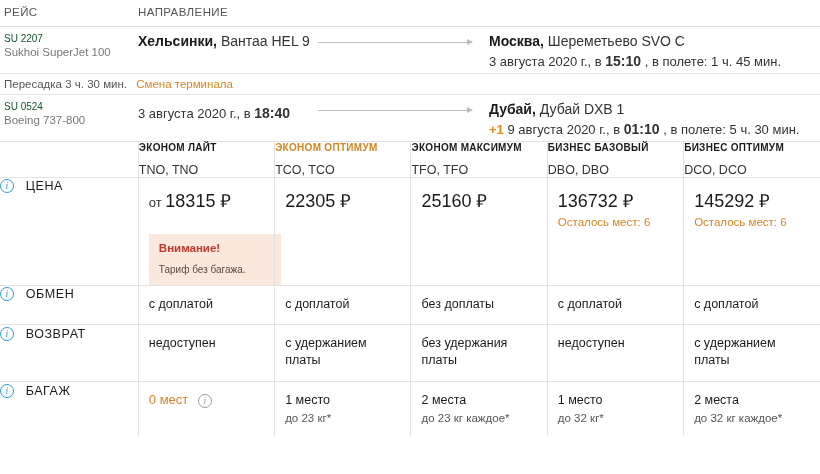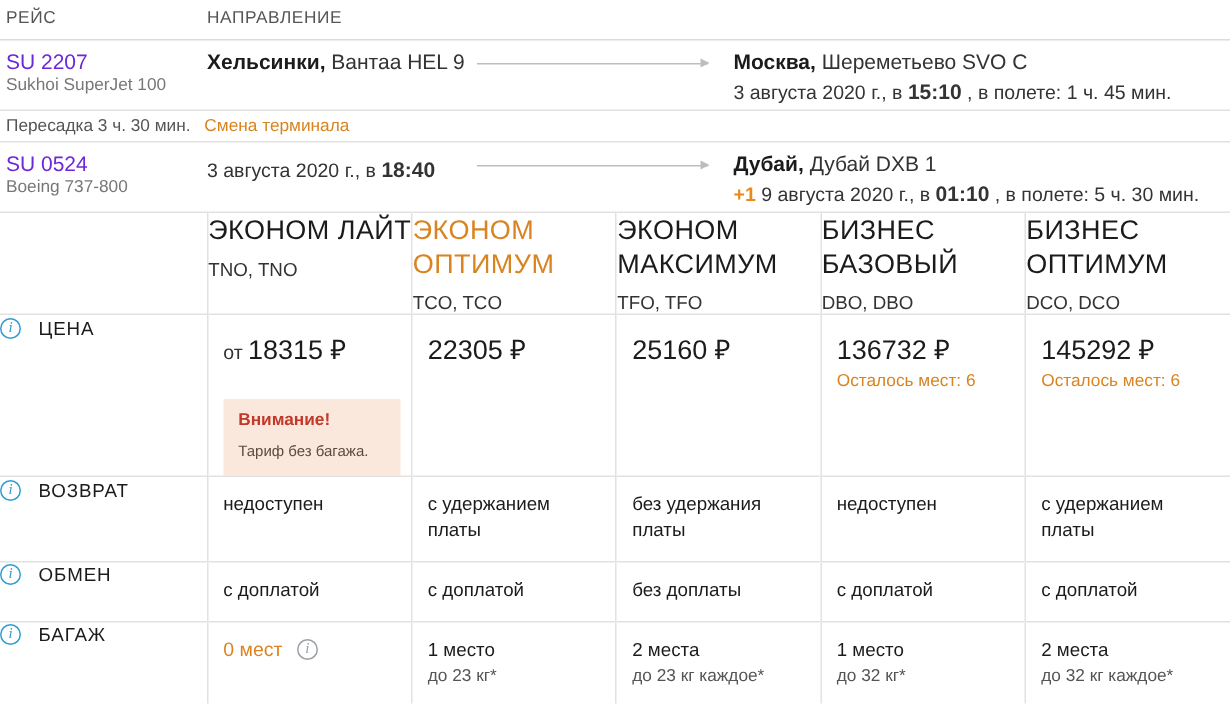--- a/index.html
+++ b/index.html
@@ -30,21 +30,21 @@
     display: flex;
     border-top: 1px solid #e2e2e2;
     padding: 6px 0 4px 0;
   }
   .flight.first { border-top: 1px solid #dcdcdc; }
   .fl-left {
     width: 138px;
     padding-left: 4px;
     flex: 0 0 138px;
   }
-  .fl-code { font-size: 14px; color: #6d28d9; }
+  .fl-code { font-size: 10px; color: #14532d; }
   .fl-plane { font-size: 11.5px; color: #777; margin-top: 2px; }
   .fl-right { flex: 1; position: relative; }
   .route {
     display: flex;
     align-items: flex-start;
   }
   .dep, .arr { width: 50%; }
   .arr { padding-left: 10px; }
   .city { font-size: 14px; color: #1b1b1b; }
   .city b { font-weight: bold; }
@@ -90,22 +90,22 @@
     vertical-align: top;
     padding: 0;
   }
   .col-lbl { width: 138px; }
   .col-f  { width: 136px; }
 
   .vline { border-left: 1px solid #e2e2e2; }
 
   .fare-head td { padding: 8px 10px 6px 10px; }
   .fare-name {
-    font-size: 18px;
-    font-weight: normal;
+    font-size: 10px;
+    font-weight: bold;
     letter-spacing: .3px;
     line-height: 1.25;
     color: #1b1b1b;
   }
   .fare-name.opt { color: #d98420; }
   .fare-codes {
     margin-top: 8px;
     font-size: 12.5px;
     color: #333;
   }
@@ -152,21 +152,21 @@
   .seats {
     margin-top: 4px;
     font-size: 11.5px;
     color: #d98420;
   }
 
   .warn {
     margin: 10px 10px 0 10px;
     background: #fbe8dc;
     padding: 8px 10px 10px 10px;
-    width: 118px;
+    width: 132px;
   }
   .warn-t {
     color: #c0392b;
     font-size: 11.5px;
     font-weight: bold;
     margin-bottom: 10px;
   }
   .warn-b {
     color: #5a4a42;
     font-size: 10px;
@@ -330,77 +330,77 @@
           <span class="from"></span><span>145292 ₽</span>
         </div>
         <div class="seats">Осталось мест: 6</div>
       </div>
     </td>
   </tr>
 
   <tr class="rowline">
     <td class="lbl-cell">
       <span class="info">i</span>
-      <span class="lbl-txt">ВОЗВРАТ</span>
-    </td>
-    <td class="vline">
-      <div class="cell">
-            <div class="txt muted">недоступен</div>
-          </div>
-    </td>
-    <td class="vline">
-      <div class="cell">
-            <div class="txt">с удержанием платы</div>
-          </div>
-    </td>
-    <td class="vline">
-      <div class="cell">
-            <div class="txt">без удержания платы</div>
-          </div>
-    </td>
-    <td class="vline">
-      <div class="cell">
-            <div class="txt muted">недоступен</div>
-          </div>
-    </td>
-    <td class="vline">
-      <div class="cell">
-            <div class="txt">с удержанием платы</div>
+      <span class="lbl-txt">ОБМЕН</span>
+    </td>
+    <td class="vline">
+      <div class="cell">
+            <div class="txt">с доплатой</div>
+          </div>
+    </td>
+    <td class="vline">
+      <div class="cell">
+            <div class="txt">с доплатой</div>
+          </div>
+    </td>
+    <td class="vline">
+      <div class="cell">
+            <div class="txt">без доплаты</div>
+          </div>
+    </td>
+    <td class="vline">
+      <div class="cell">
+            <div class="txt">с доплатой</div>
+          </div>
+    </td>
+    <td class="vline">
+      <div class="cell">
+            <div class="txt">с доплатой</div>
           </div>
     </td>
   </tr>
 
   <tr class="rowline">
     <td class="lbl-cell">
       <span class="info">i</span>
-      <span class="lbl-txt">ОБМЕН</span>
-    </td>
-    <td class="vline">
-      <div class="cell">
-            <div class="txt">с доплатой</div>
-          </div>
-    </td>
-    <td class="vline">
-      <div class="cell">
-            <div class="txt">с доплатой</div>
-          </div>
-    </td>
-    <td class="vline">
-      <div class="cell">
-            <div class="txt">без доплаты</div>
-          </div>
-    </td>
-    <td class="vline">
-      <div class="cell">
-            <div class="txt">с доплатой</div>
-          </div>
-    </td>
-    <td class="vline">
-      <div class="cell">
-            <div class="txt">с доплатой</div>
+      <span class="lbl-txt">ВОЗВРАТ</span>
+    </td>
+    <td class="vline">
+      <div class="cell">
+            <div class="txt muted">недоступен</div>
+          </div>
+    </td>
+    <td class="vline">
+      <div class="cell">
+            <div class="txt">с удержанием платы</div>
+          </div>
+    </td>
+    <td class="vline">
+      <div class="cell">
+            <div class="txt">без удержания платы</div>
+          </div>
+    </td>
+    <td class="vline">
+      <div class="cell">
+            <div class="txt muted">недоступен</div>
+          </div>
+    </td>
+    <td class="vline">
+      <div class="cell">
+            <div class="txt">с удержанием платы</div>
           </div>
     </td>
   </tr>
 
   <tr class="rowline">
     <td class="lbl-cell">
       <span class="info">i</span>
       <span class="lbl-txt">БАГАЖ</span>
     </td>
     <td class="vline">

